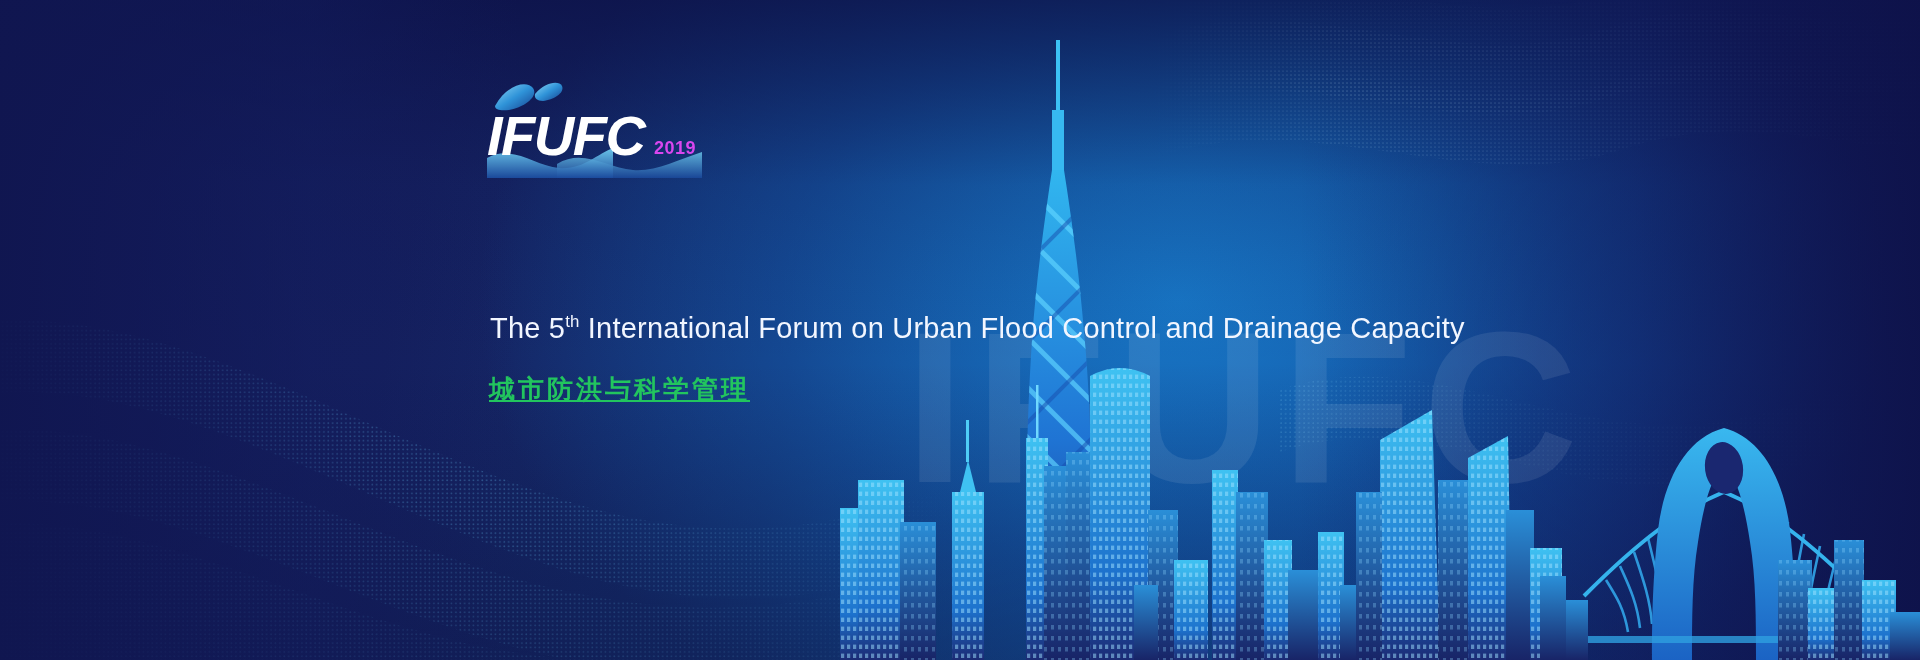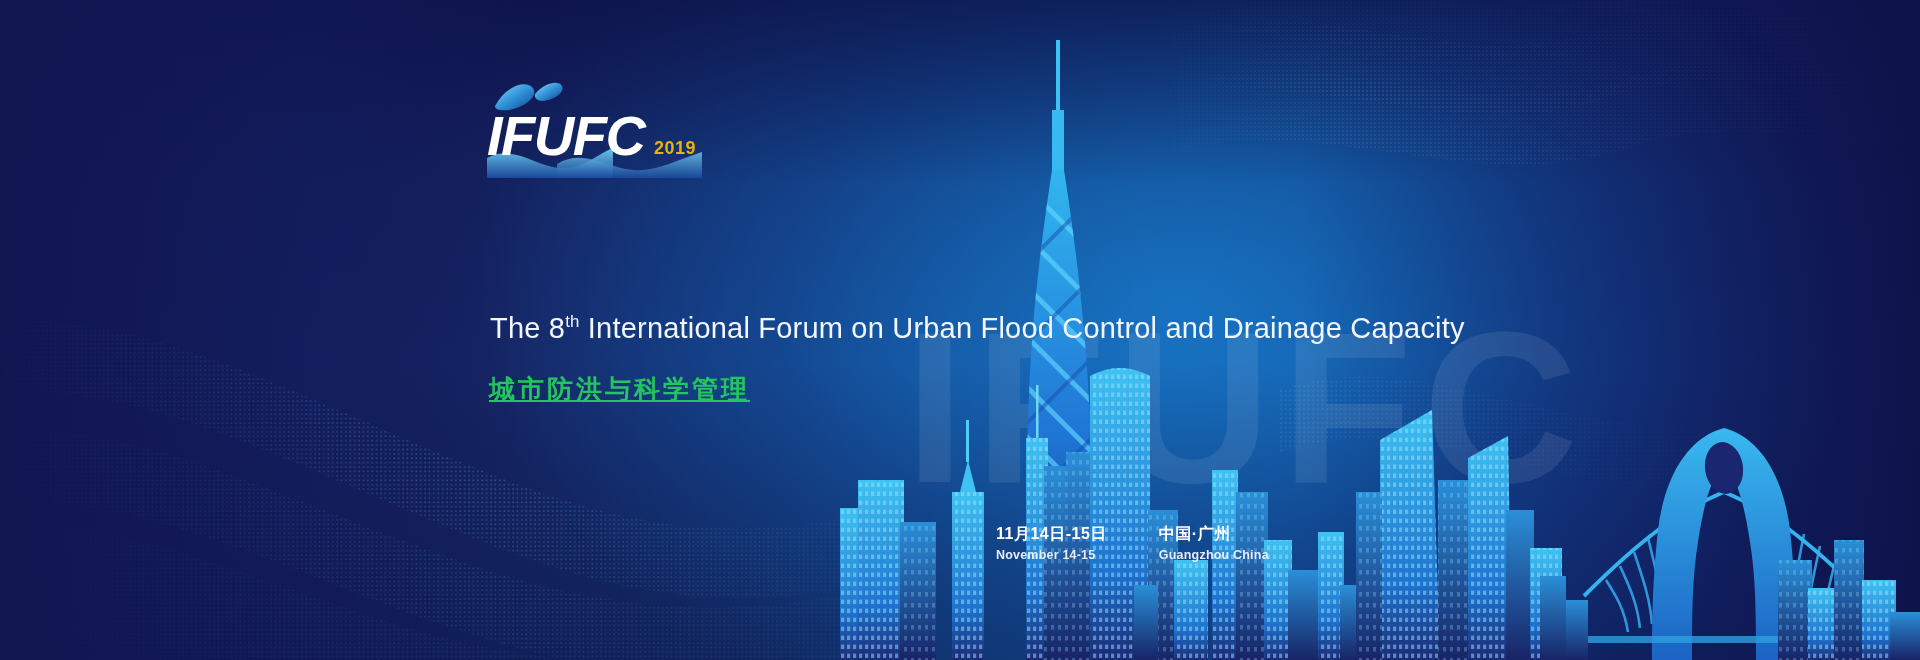--- a/index.html
+++ b/index.html
@@ -52,21 +52,21 @@
   
   .logo{ position:absolute; left:487px; top:78px; width:215px; height:100px; }
   .logo-word{
     position:absolute; left:0; top:30px;
     font-size:56px; font-weight:800; font-style:italic;
     letter-spacing:-1.5px; color:#ffffff; line-height:1;
     font-family:"Liberation Sans", sans-serif;
   }
   .logo-year{
     position:absolute; left:167px; top:60px;
-    font-size:18px; font-weight:800; color:#eab308; letter-spacing:.5px;
+    font-size:18px; font-weight:800; color:#d946ef; letter-spacing:.5px;
     font-family:"Liberation Sans", sans-serif;
   }
 
   
   .headline{
     position:absolute; left:488px; top:228px;
     font-size:57px; font-weight:800; color:#fff;
     letter-spacing:1px; white-space:nowrap; line-height:1;
     font-family:"Liberation Sans", sans-serif;
   }
@@ -372,29 +372,19 @@
 
       <path d="M0,80 C26,66 48,88 72,90 C96,92 110,76 126,70 L126,100 L0,100 Z" fill="url(#waveG)" opacity=".95"></path>
       <path d="M70,86 C96,70 120,90 146,92 C168,94 190,82 215,74 L215,100 L70,100 Z" fill="url(#waveG)" opacity=".8"></path>
     </svg>
     <div class="logo-word">IFUFC</div>
     <div class="logo-year">2019</div>
   </div>
 
 
   <div class="subhead">
-    <span>The 8</span><sup>th</sup><span> International Forum on Urban Flood Control and Drainage Capacity</span>
+    <span>The 5</span><sup>th</sup><span> International Forum on Urban Flood Control and Drainage Capacity</span>
   </div>
 
   <div class="theme-cn">城市防洪与科学管理</div>
 
-  <div class="meta">
-    <div class="meta-col">
-      <div class="meta-cn">11月14日-15日</div>
-      <div class="meta-en">November 14-15</div>
-    </div>
-    <div class="meta-col">
-      <div class="meta-cn">中国·广州</div>
-      <div class="meta-en">Guangzhou China</div>
-    </div>
-  </div>
 
 </div>
 
 </body></html>

